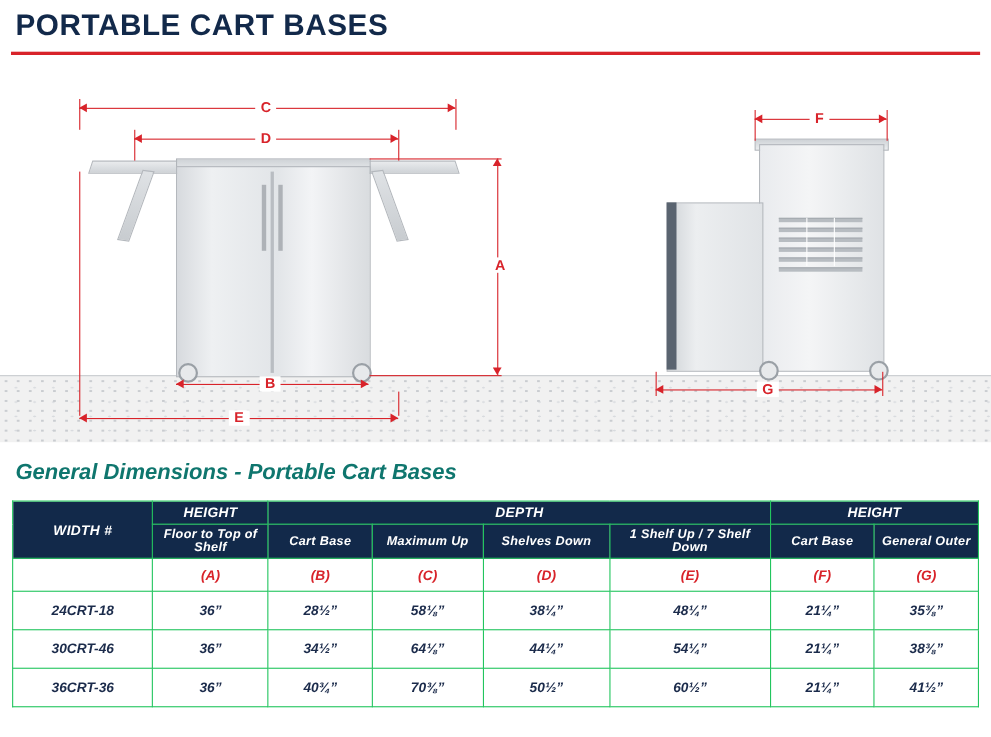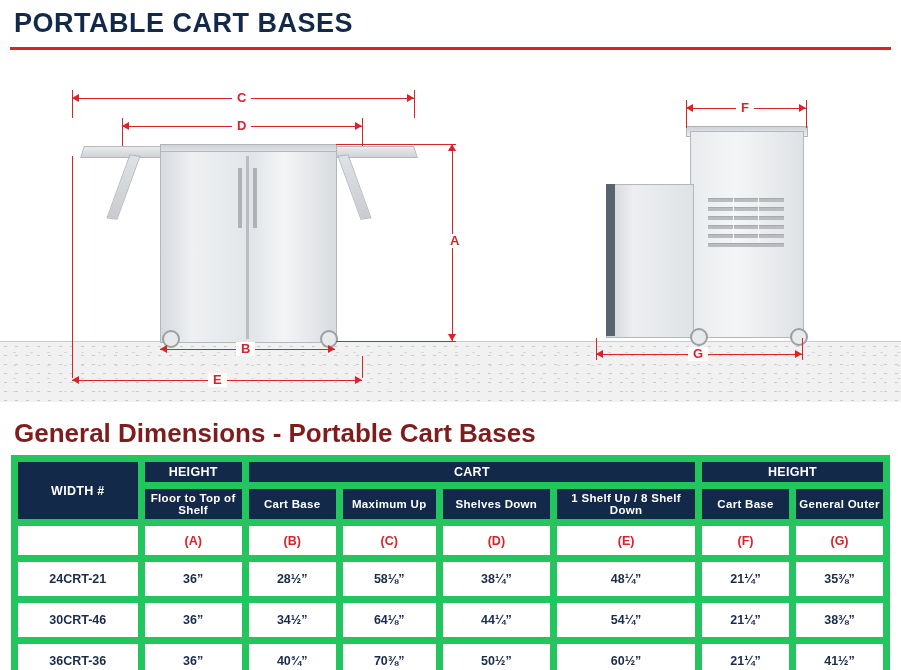--- a/index.html
+++ b/index.html
@@ -253,40 +253,42 @@
     font-size: 13px;
     padding: 0 5px;
     line-height: 14px;
   }
 
   
   .section-heading {
     position: absolute;
     left: 14px;
     top: 418px;
-    font-size: 26px;
-    font-weight: bold;
-    color: #7f1d1d;
+    font-size: 20px;
+    font-weight: bold;
+    color: #0f766e;
+    font-style: italic;
   }
 
   
   table.specs {
     position: absolute;
     left: 11px;
     top: 455px;
     width: 879px;
     border-collapse: collapse;
     table-layout: fixed;
     font-size: 12px;
   }
   table.specs th, table.specs td {
-    border: 7px solid #22c55e;
+    border: 1px solid #22c55e;
     text-align: center;
     vertical-align: middle;
     padding: 3px 2px;
+    font-style: italic;
   }
   .th-dark {
     background: #12294a;
     color: #ffffff;
     font-weight: bold;
     font-size: 12.5px;
     letter-spacing: 0.3px;
   }
   .th-dark.small {
     font-size: 11.5px;
@@ -407,47 +409,47 @@
       <col style="width:98px">
       <col style="width:112px">
       <col style="width:142px">
       <col style="width:92px">
       <col style="width:92px">
     </colgroup>
     <thead>
       <tr>
         <th class="th-dark" rowspan="2">WIDTH #</th>
         <th class="th-dark">HEIGHT</th>
-        <th class="th-dark" colspan="4">CART</th>
+        <th class="th-dark" colspan="4">DEPTH</th>
         <th class="th-dark" colspan="2">HEIGHT</th>
       </tr>
       <tr>
         <th class="th-dark small">Floor to Top of Shelf</th>
         <th class="th-dark small">Cart Base</th>
         <th class="th-dark small">Maximum Up</th>
         <th class="th-dark small">Shelves Down</th>
-        <th class="th-dark small">1 Shelf Up / 8 Shelf Down</th>
+        <th class="th-dark small">1 Shelf Up / 7 Shelf Down</th>
         <th class="th-dark small">Cart Base</th>
         <th class="th-dark small">General Outer</th>
       </tr>
     </thead>
     <tbody>
       <tr class="letter-row">
         <td></td>
         <td>(A)</td>
         <td>(B)</td>
         <td>(C)</td>
         <td>(D)</td>
         <td>(E)</td>
         <td>(F)</td>
         <td>(G)</td>
       </tr>
 
       <tr class="data-row">
-        <td class="model">24CRT-21</td>
+        <td class="model">24CRT-18</td>
         <td>36”</td>
         <td>28½”</td>
         <td>58⅛”</td>
         <td>38¼”</td>
         <td>48¼”</td>
         <td>21¼”</td>
         <td>35⅜”</td>
       </tr>
 
       <tr class="data-row">

